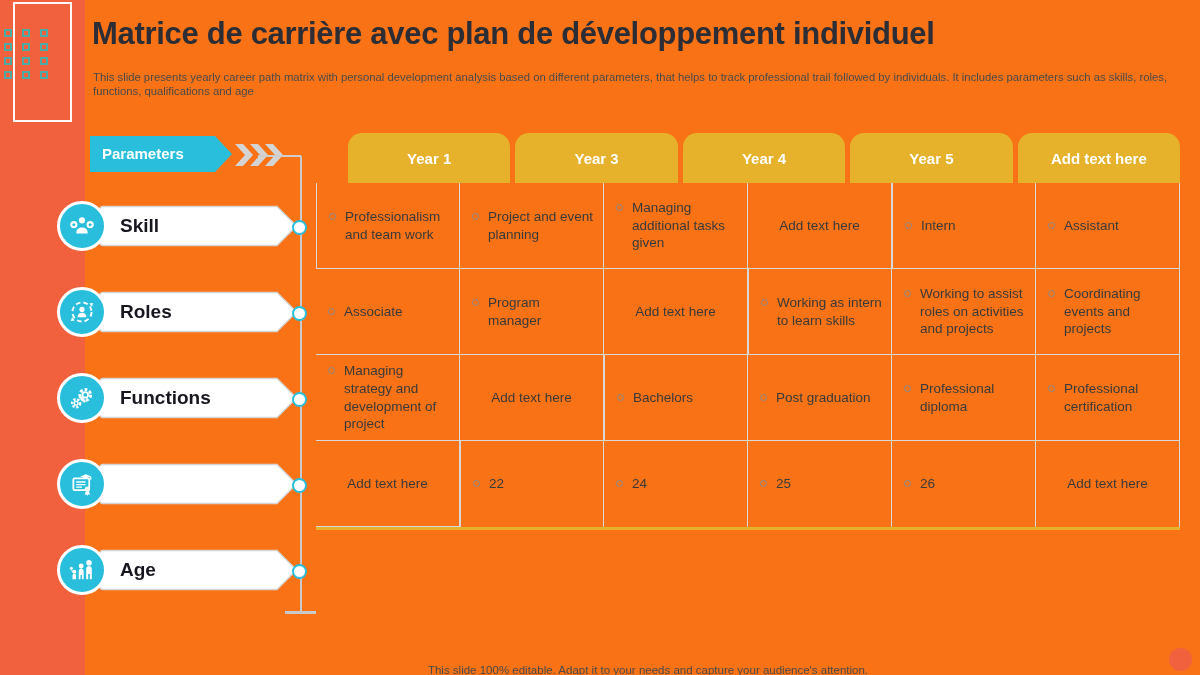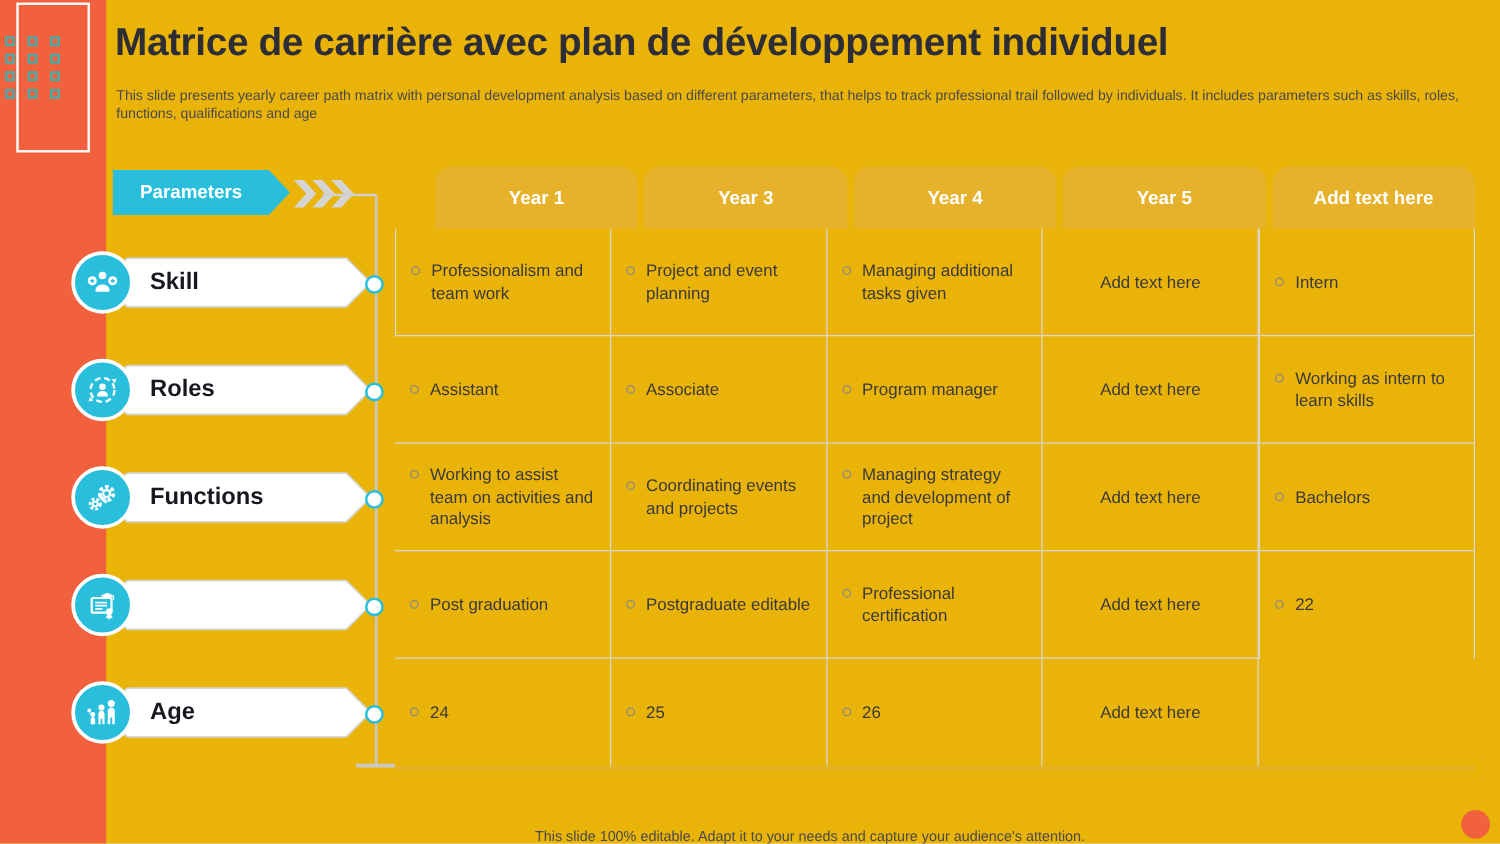--- a/index.html
+++ b/index.html
@@ -1,46 +1,46 @@
 <!DOCTYPE html>
 <html><head>
 <meta charset="utf-8">
 <style>
   html,body{margin:0;padding:0;background:#e9e9e9;}
   .slide{
-    position:relative;width:1200px;height:675px;background:#eab308;
+    position:relative;width:1200px;height:675px;background:#f97316;
     font-family:"Liberation Sans","DejaVu Sans",sans-serif;overflow:hidden;
   }
   
   .orange-bar{position:absolute;left:0;top:0;width:85px;height:675px;background:#F2613D;}
   .deco-rect{position:absolute;left:13px;top:2px;width:55px;height:116px;border:2px solid rgba(255,255,255,.95);}
   .deco-dots{position:absolute;left:4px;top:29px;display:grid;grid-template-columns:repeat(3,8px);column-gap:10px;row-gap:6px;}
   .deco-dots span{width:8px;height:8px;border:2px solid #4FA9A4;box-sizing:border-box;background:transparent;}
   
   .title{position:absolute;left:92px;top:16px;margin:0;font-size:31px;font-weight:700;color:#2D2D35;letter-spacing:-.3px;white-space:nowrap;}
   .subtitle{position:absolute;left:93px;top:70px;margin:0;width:1090px;font-size:11.3px;line-height:1.28;color:#4a4a4a;}
   
   .ribbon{position:absolute;left:90px;top:136px;width:142px;height:36px;background:#29BFDC;
     clip-path:polygon(0 0,calc(100% - 17px) 0,100% 50%,calc(100% - 17px) 100%,0 100%);
-    color:#fff;font-weight:700;font-size:15px;line-height:36px;padding-left:22px;box-sizing:border-box;}
+    color:#fff;font-weight:700;font-size:15px;line-height:36px;padding-left:12px;box-sizing:border-box;}
   .chevrons{position:absolute;left:234px;top:142px;}
   .connector-h{position:absolute;left:258px;top:155px;width:43px;height:1.5px;background:#cfcfcf;}
   .connector-v{position:absolute;left:300px;top:156px;width:1.5px;height:456px;background:#c9c9c9;}
   .connector-ground{position:absolute;left:285px;top:611px;width:31px;height:2.5px;background:#c9c9c9;}
   
   .param-item{position:absolute;left:0;width:312px;height:42px;}
   .pennant{position:absolute;left:98px;top:0;}
   .param-label{position:absolute;left:120px;top:0;line-height:42px;font-size:19px;font-weight:700;color:#17171F;}
   .tip-node{position:absolute;left:292px;top:15px;width:11px;height:11px;border:2.5px solid #29BFDC;border-radius:50%;background:#fff;box-sizing:content-box;z-index:2;}
   .icon-circle{position:absolute;left:57px;top:-4px;width:44px;height:44px;border-radius:50%;background:#29BFDC;border:3px solid #ffffff;display:flex;align-items:center;justify-content:center;z-index:3;}
   
   .matrix{position:absolute;left:316px;top:133px;width:864px;}
   .thead{display:flex;gap:5px;height:50px;padding-left:32px;}
   .th{flex:1;background:#E6B22C;border-radius:14px 14px 0 0;color:#fff;font-weight:700;font-size:15px;display:flex;align-items:center;justify-content:center;}
-  .tbody{display:grid;grid-template-columns:repeat(5,1fr);border-bottom:3px solid #E6B22C;}
+  .tbody{display:grid;grid-template-columns:repeat(6,1fr);border-bottom:3px solid #E6B22C;}
   .cell{height:86px;box-sizing:border-box;border-right:1px solid #d8d8d8;border-bottom:1px solid #d8d8d8;
     display:flex;align-items:center;padding:8px 8px 8px 12px;font-size:13.5px;color:#3a3a3a;line-height:1.3;}
   .cell.first{border-left:1px solid #d8d8d8;}
   .cell.lastrow{border-bottom:none;}
   .cell-inner{display:flex;align-items:flex-start;}
   .bullet{flex:none;width:7px;height:7px;border:1.5px solid #8a8a8a;border-radius:50%;margin:5px 9px 0 0;box-sizing:border-box;}
   .cell.placeholder{justify-content:center;padding:8px;text-align:center;}
   
   .footer-note{position:absolute;left:0;top:652px;width:1200px;text-align:center;font-size:11.5px;color:#4a4a4a;padding-left:48px;}
   .corner-dot{position:absolute;left:1169px;top:648px;width:23px;height:23px;border-radius:50%;background:#F2613D;}
@@ -230,21 +230,21 @@
 
       <div class="cell first">
           <span class="cell-inner">
             <span class="bullet"></span>
             <span>Working as intern to learn skills</span>
           </span>
         </div>
       <div class="cell">
           <span class="cell-inner">
             <span class="bullet"></span>
-            <span>Working to assist team on activities and analysis</span>
+            <span>Working to assist roles on activities and projects</span>
           </span>
         </div>
       <div class="cell">
           <span class="cell-inner">
             <span class="bullet"></span>
             <span>Coordinating events and projects</span>
           </span>
         </div>
       <div class="cell">
           <span class="cell-inner">
@@ -262,21 +262,21 @@
         </div>
       <div class="cell">
           <span class="cell-inner">
             <span class="bullet"></span>
             <span>Post graduation</span>
           </span>
         </div>
       <div class="cell">
           <span class="cell-inner">
             <span class="bullet"></span>
-            <span>Postgraduate editable</span>
+            <span>Professional diploma</span>
           </span>
         </div>
       <div class="cell">
           <span class="cell-inner">
             <span class="bullet"></span>
             <span>Professional certification</span>
           </span>
         </div>
       <div class="cell placeholder">Add text here</div>
 

